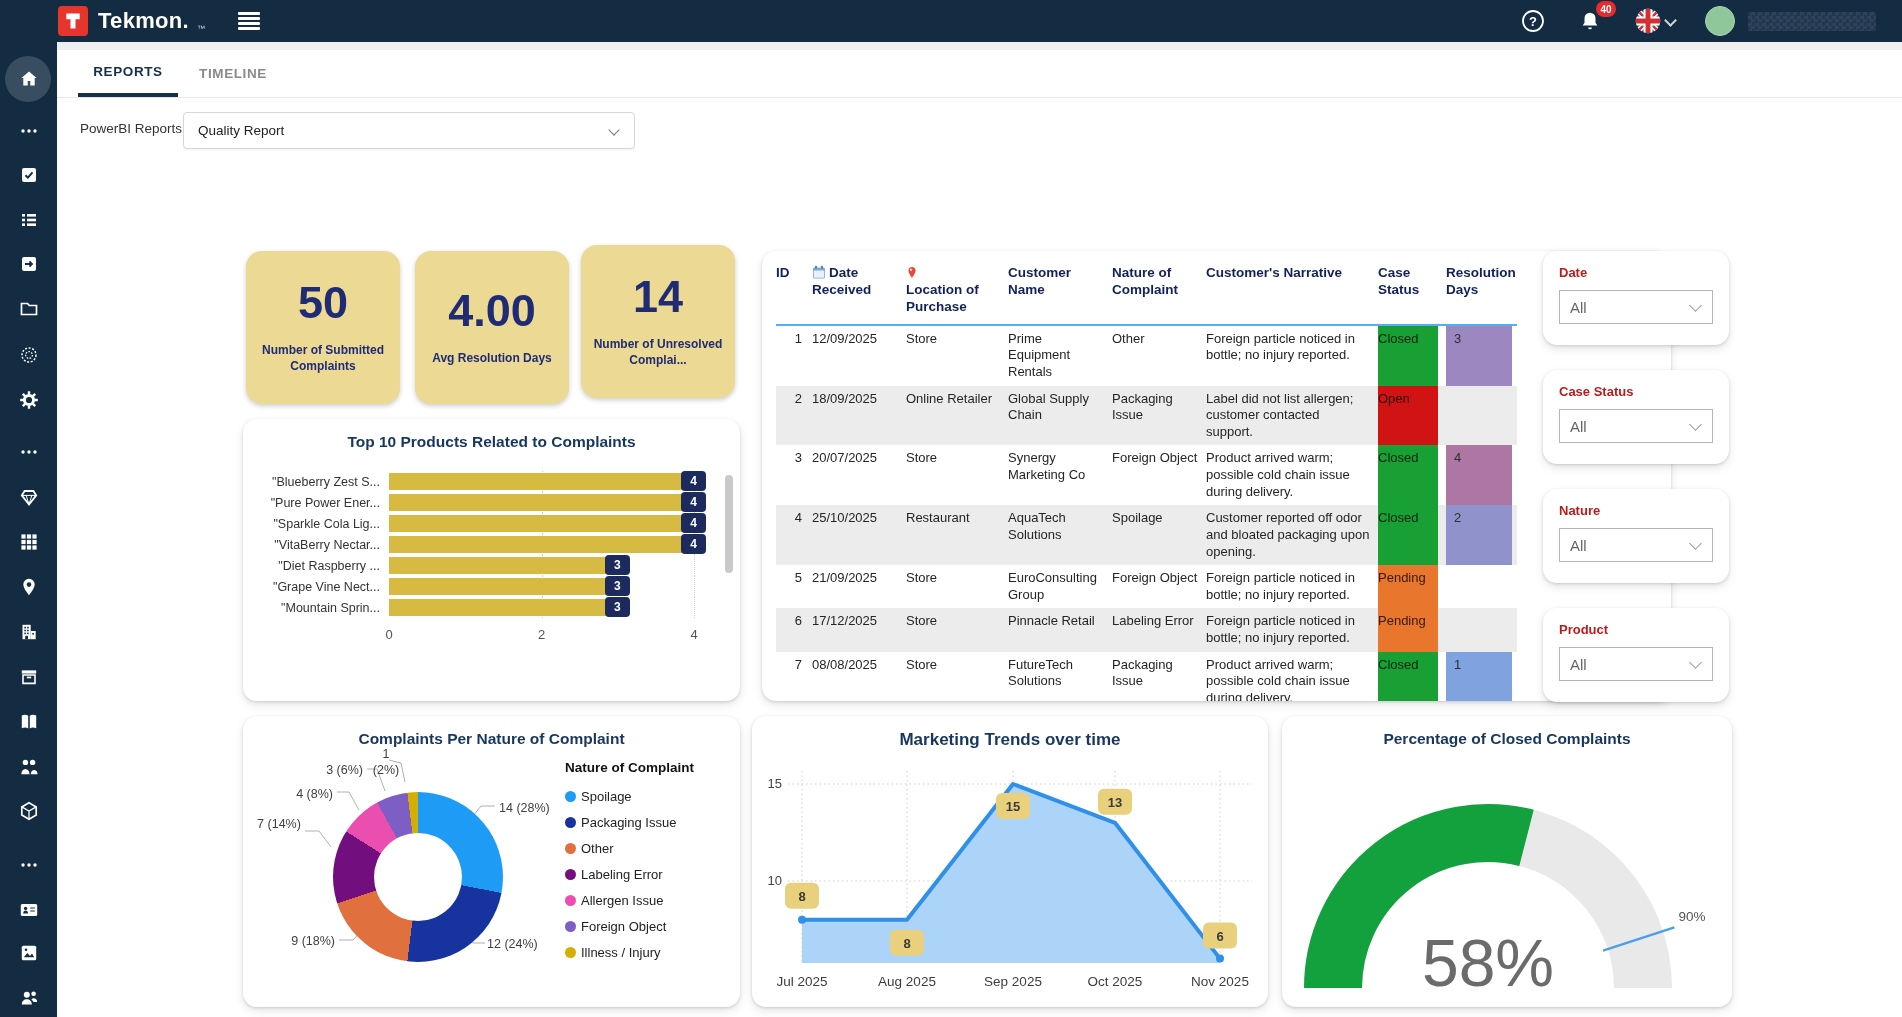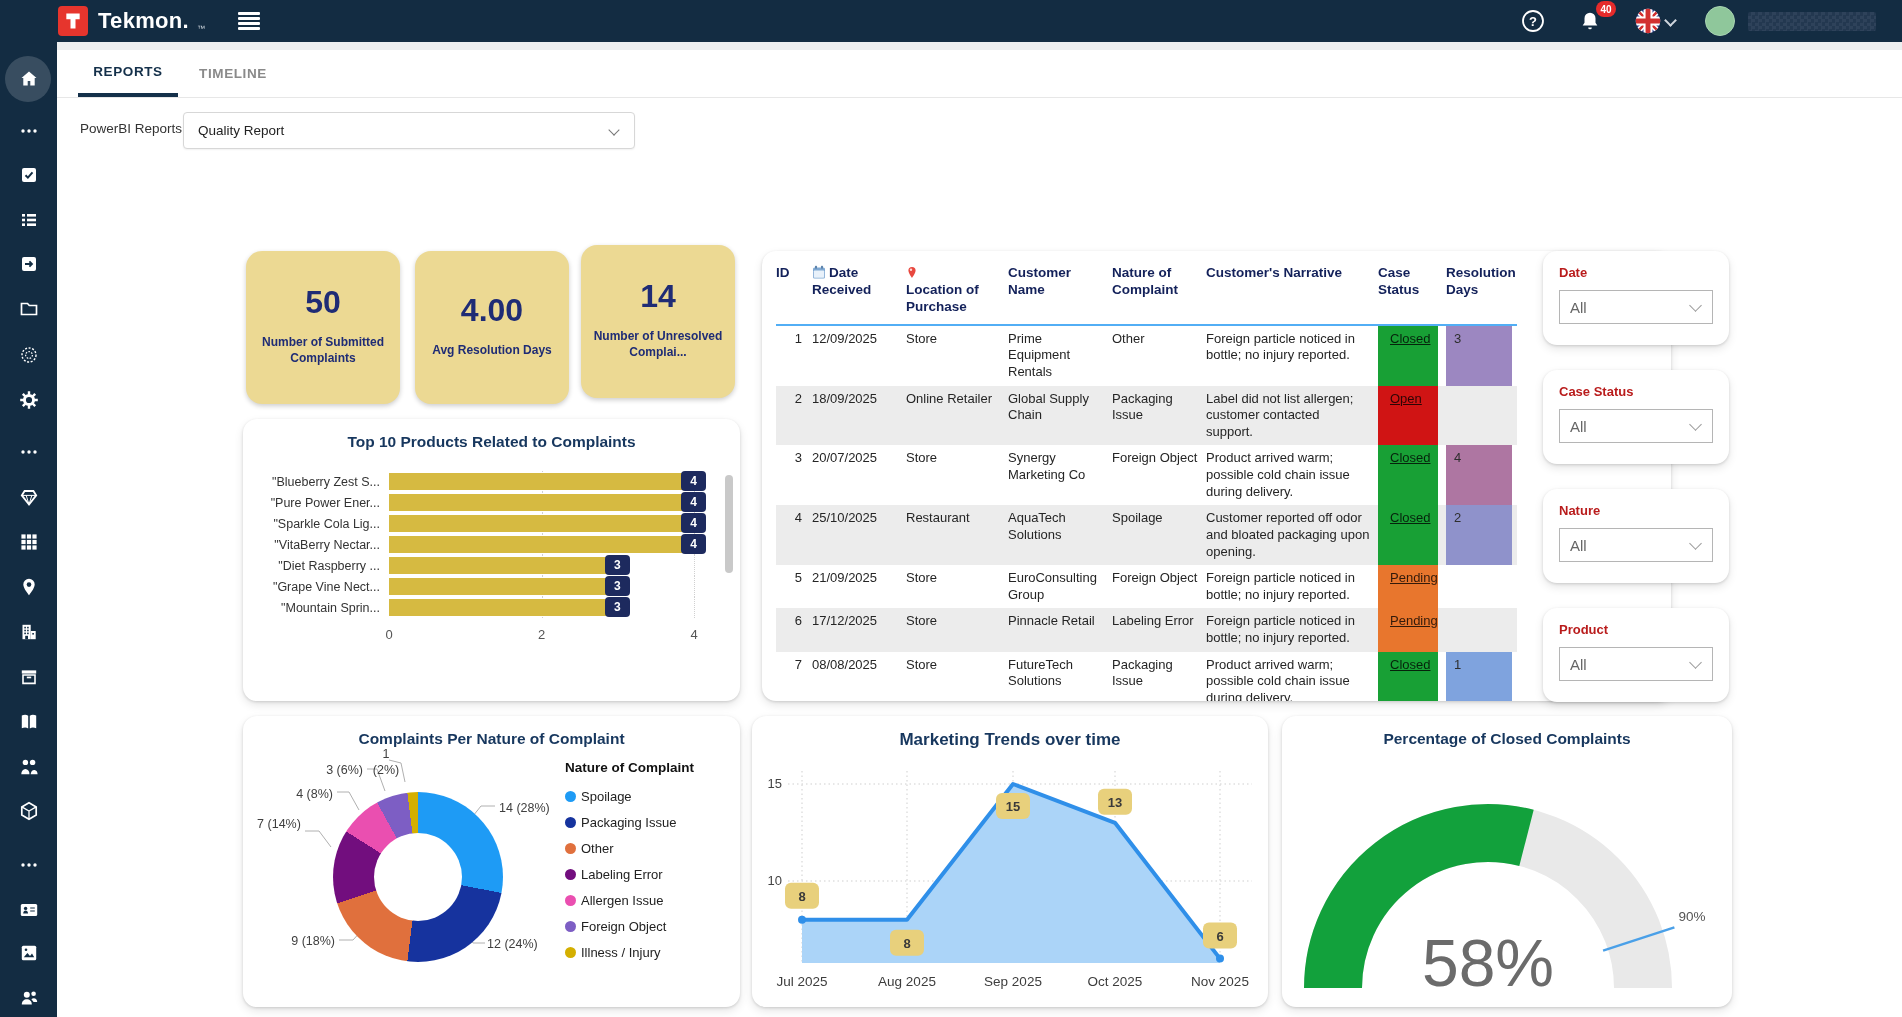--- a/index.html
+++ b/index.html
@@ -38,21 +38,21 @@
   .selector-label { position:absolute; left:80px; top:121px; font-size:13.5px; color:#333; }
   .selector-box { position:absolute; left:183px; top:112px; width:452px; height:37px; background:#fff; border:1px solid #d7d7d7; border-radius:4px; box-shadow:0 1px 2px rgba(0,0,0,.06); display:flex; align-items:center; padding:0 14px; font-size:13.5px; color:#222; cursor:pointer; }
   .selector-box .chev { position:absolute; right:16px; top:13px; width:8px; height:8px; border-right:1.6px solid #777; border-bottom:1.6px solid #777; transform:rotate(45deg); }
 
   
   .banner { position:absolute; left:231px; top:170px; width:1498px; height:70px; background:#f2dfdf; display:flex; align-items:center; justify-content:center; gap:12px; }
   .banner-title { font-size:20px; font-weight:bold; color:#15265c; }
   .card { position:absolute; background:#fff; border-radius:14px; box-shadow:0 1px 3px rgba(0,0,0,.14), 0 4px 10px rgba(0,0,0,.10); }
   .card-title { text-align:center; font-weight:bold; color:#17375e; padding-top:14px; }
   .kpi { position:absolute; width:154px; height:153px; background:#ecd993; border-radius:16px; box-shadow:0 2px 5px rgba(0,0,0,.2); display:flex; flex-direction:column; align-items:center; justify-content:center; padding:10px 8px 14px; }
-  .kpi-value { font-size:32px; font-weight:bold; color:#1f2c75; margin-bottom:14px; }
+  .kpi-value { font-size:45px; font-weight:bold; color:#1f2c75; margin-bottom:14px; }
   .kpi-label { font-size:12px; font-weight:bold; color:#1f2c75; text-align:center; line-height:1.3; }
 
   
   .bar-rows { position:absolute; left:18px; top:52px; width:461px; }
   .bar-row { display:flex; align-items:center; height:21px; }
   .bar-label { width:128px; text-align:right; padding-right:9px; font-size:12.5px; color:#333; white-space:nowrap; overflow:hidden; }
   .bar-zone { position:relative; width:305px; height:21px; }
   .bar-fill { position:absolute; left:0; top:2px; height:17px; background:#d6ba41; cursor:pointer; }
   .bar-chip { position:absolute; top:0; width:25px; height:20px; background:#1d2a5e; border-radius:4px; color:#fff; font-size:12px; font-weight:bold; display:flex; align-items:center; justify-content:center; }
   .bar-grid { position:absolute; top:0; bottom:0; border-left:1px dotted #d0d0d0; }
@@ -61,21 +61,21 @@
   .vscroll { position:absolute; width:8px; border-radius:4px; background:#c9c9c9; }
 
   
   .tbl { position:absolute; left:14px; top:4px; width:741px; }
   .tbl-grid { display:grid; grid-template-columns:28px 86px 94px 96px 86px 164px 60px 66px; column-gap:8px; }
   .tbl-head { padding:10px 0 8px; border-bottom:2px solid #52aef5; }
   .tbl-head .hcell { font-size:13.5px; font-weight:bold; color:#13215a; line-height:1.25; }
   .tbl-row { cursor:pointer; }
   .tbl-row .cell { font-size:13px; color:#252525; line-height:1.28; padding:5px 0; }
   .cell.num { text-align:right; padding-right:2px; }
-  .cell.status { padding:5px 12px; color:rgba(0,0,0,.78);text-decoration:underline; }
+  .cell.status { padding:5px 0; color:rgba(0,0,0,.78); }
   .cell.days { padding:5px 8px; color:#2e2e2e; }
   .hicon { display:inline-block; vertical-align:-2px; margin-right:3px; }
 
   
   .slicer { position:absolute; left:1543px; width:186px; height:94px; background:#fff; border-radius:14px; box-shadow:0 1px 3px rgba(0,0,0,.14), 0 4px 10px rgba(0,0,0,.10); padding:14px 16px; }
   .slicer-label { font-size:13px; font-weight:bold; color:#b91c1c; margin-bottom:10px; }
   .slicer-select { position:relative; height:34px; border:1px solid #b5b5b5; display:flex; align-items:center; padding:0 10px; font-size:15px; color:#666; cursor:pointer; }
   .slicer-select .chev { position:absolute; right:12px; top:10px; width:9px; height:9px; border-right:1.5px solid #999; border-bottom:1.5px solid #999; transform:rotate(45deg); }
 
   

